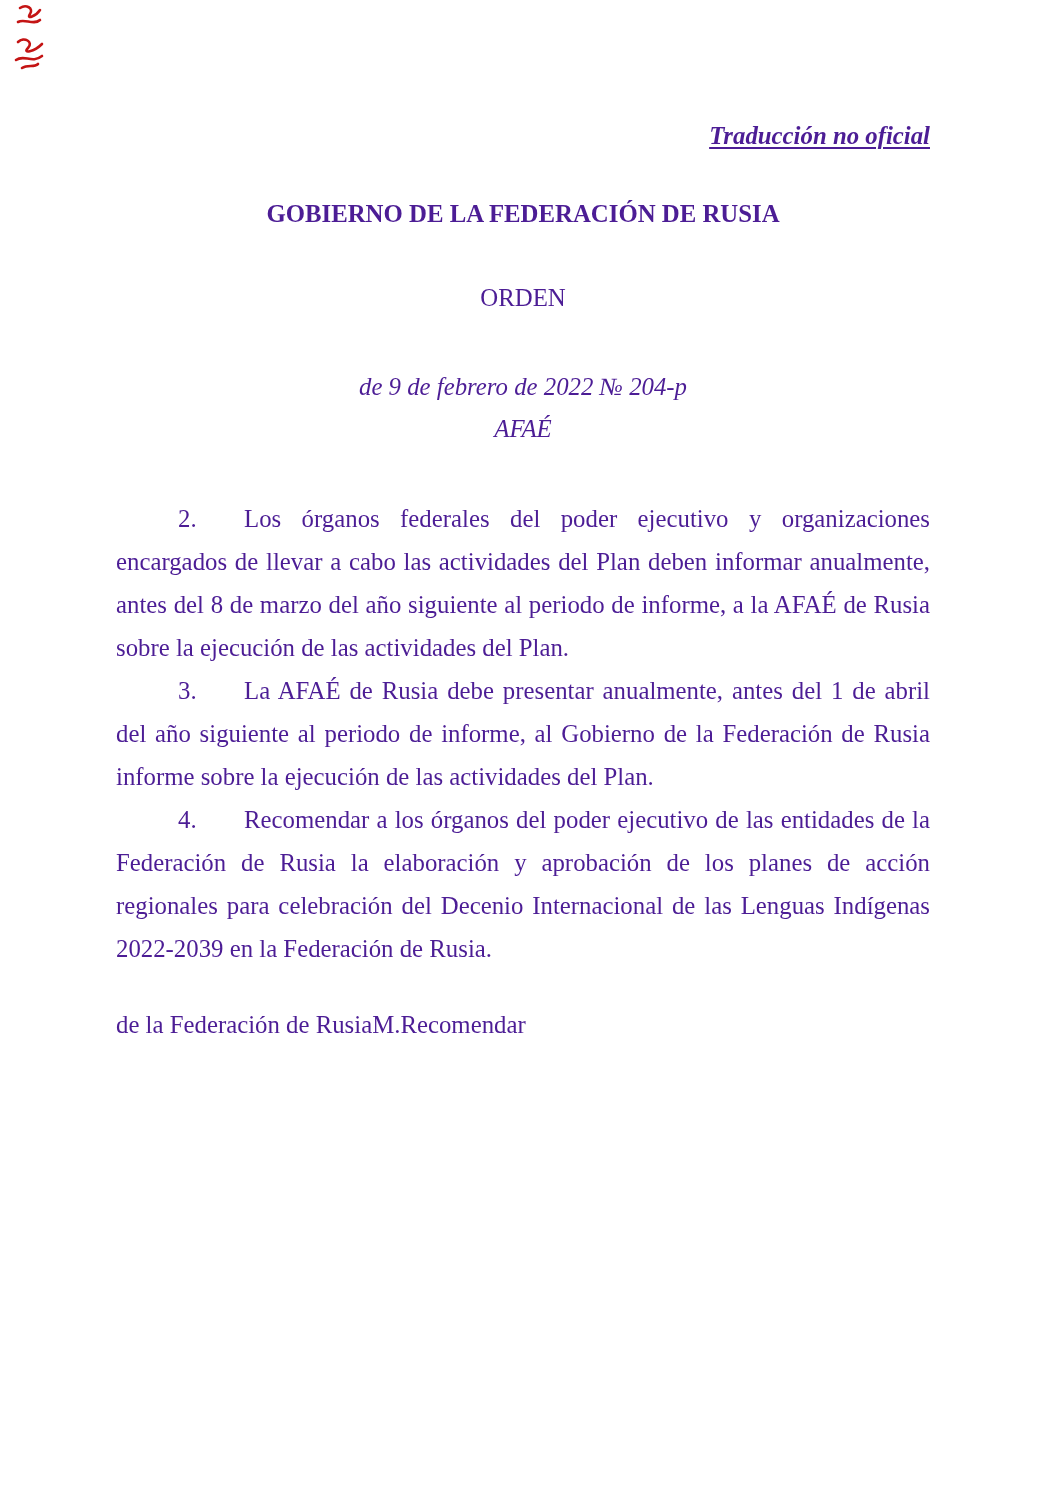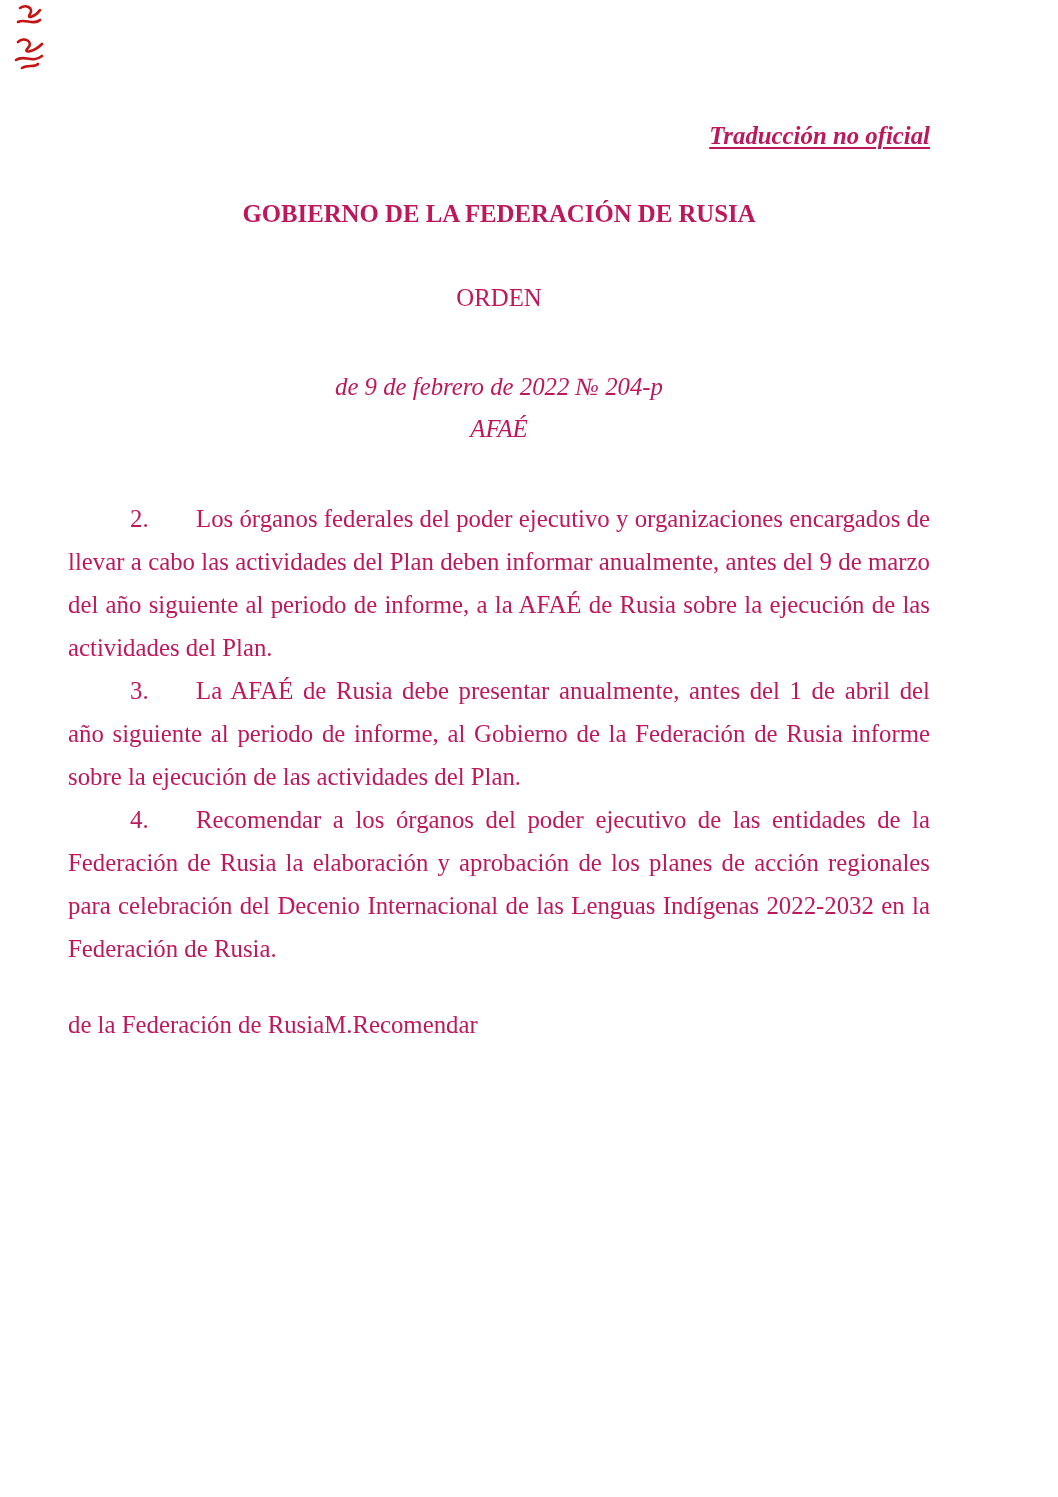--- a/index.html
+++ b/index.html
@@ -7,25 +7,25 @@
     margin: 0;
     padding: 0;
     background: #e8e8e8;
   }
   .page {
     position: relative;
     width: 1058px;
     height: 1497px;
     margin: 0 auto;
     background: #ffffff;
-    color: #be185d;
+    color: #4c1d95;
     font-family: "Liberation Serif", "DejaVu Serif", serif;
     font-size: 24.8px;
     box-sizing: border-box;
-    padding: 118px 128px 0 68px;
+    padding: 118px 128px 0 116px;
     overflow: hidden;
   }
   .corner-marks {
     position: absolute;
     top: 2px;
     left: 10px;
     width: 44px;
     height: 72px;
   }
   .top-note {
@@ -99,23 +99,23 @@
   <div class="gov-title">GOBIERNO DE LA FEDERACIÓN DE RUSIA</div>
 
   <div class="doc-type">ORDEN</div>
 
   <div class="date-city">
     <div>de 9 de febrero de 2022 № 204-p</div>
     <div>AFAÉ</div>
   </div>
 
   <div class="body-text">
-    <p><span class="para-num">2.</span><span>Los órganos federales del poder ejecutivo y organizaciones encargados de llevar a cabo las actividades del Plan deben informar anualmente, antes del 9 de marzo del año siguiente al periodo de informe, a la AFAÉ de Rusia sobre la ejecución de las actividades del Plan.</span></p>
+    <p><span class="para-num">2.</span><span>Los órganos federales del poder ejecutivo y organizaciones encargados de llevar a cabo las actividades del Plan deben informar anualmente, antes del 8 de marzo del año siguiente al periodo de informe, a la AFAÉ de Rusia sobre la ejecución de las actividades del Plan.</span></p>
     <p><span class="para-num">3.</span><span>La AFAÉ de Rusia debe presentar anualmente, antes del 1 de abril del año siguiente al periodo de informe, al Gobierno de la Federación de Rusia informe sobre la ejecución de las actividades del Plan.</span></p>
-    <p><span class="para-num">4.</span><span>Recomendar a los órganos del poder ejecutivo de las entidades de la Federación de Rusia la elaboración y aprobación de los planes de acción regionales para celebración del Decenio Internacional de las Lenguas Indígenas 2022-2032 en la Federación de Rusia.</span></p>
+    <p><span class="para-num">4.</span><span>Recomendar a los órganos del poder ejecutivo de las entidades de la Federación de Rusia la elaboración y aprobación de los planes de acción regionales para celebración del Decenio Internacional de las Lenguas Indígenas 2022-2039 en la Federación de Rusia.</span></p>
   </div>
 
   <div class="signature">
     <div class="signature-row">
       <span>de la Federación de Rusia</span>
       <span class="signature-name">M.Recomendar</span>
     </div>
   </div>
 
 </div>

